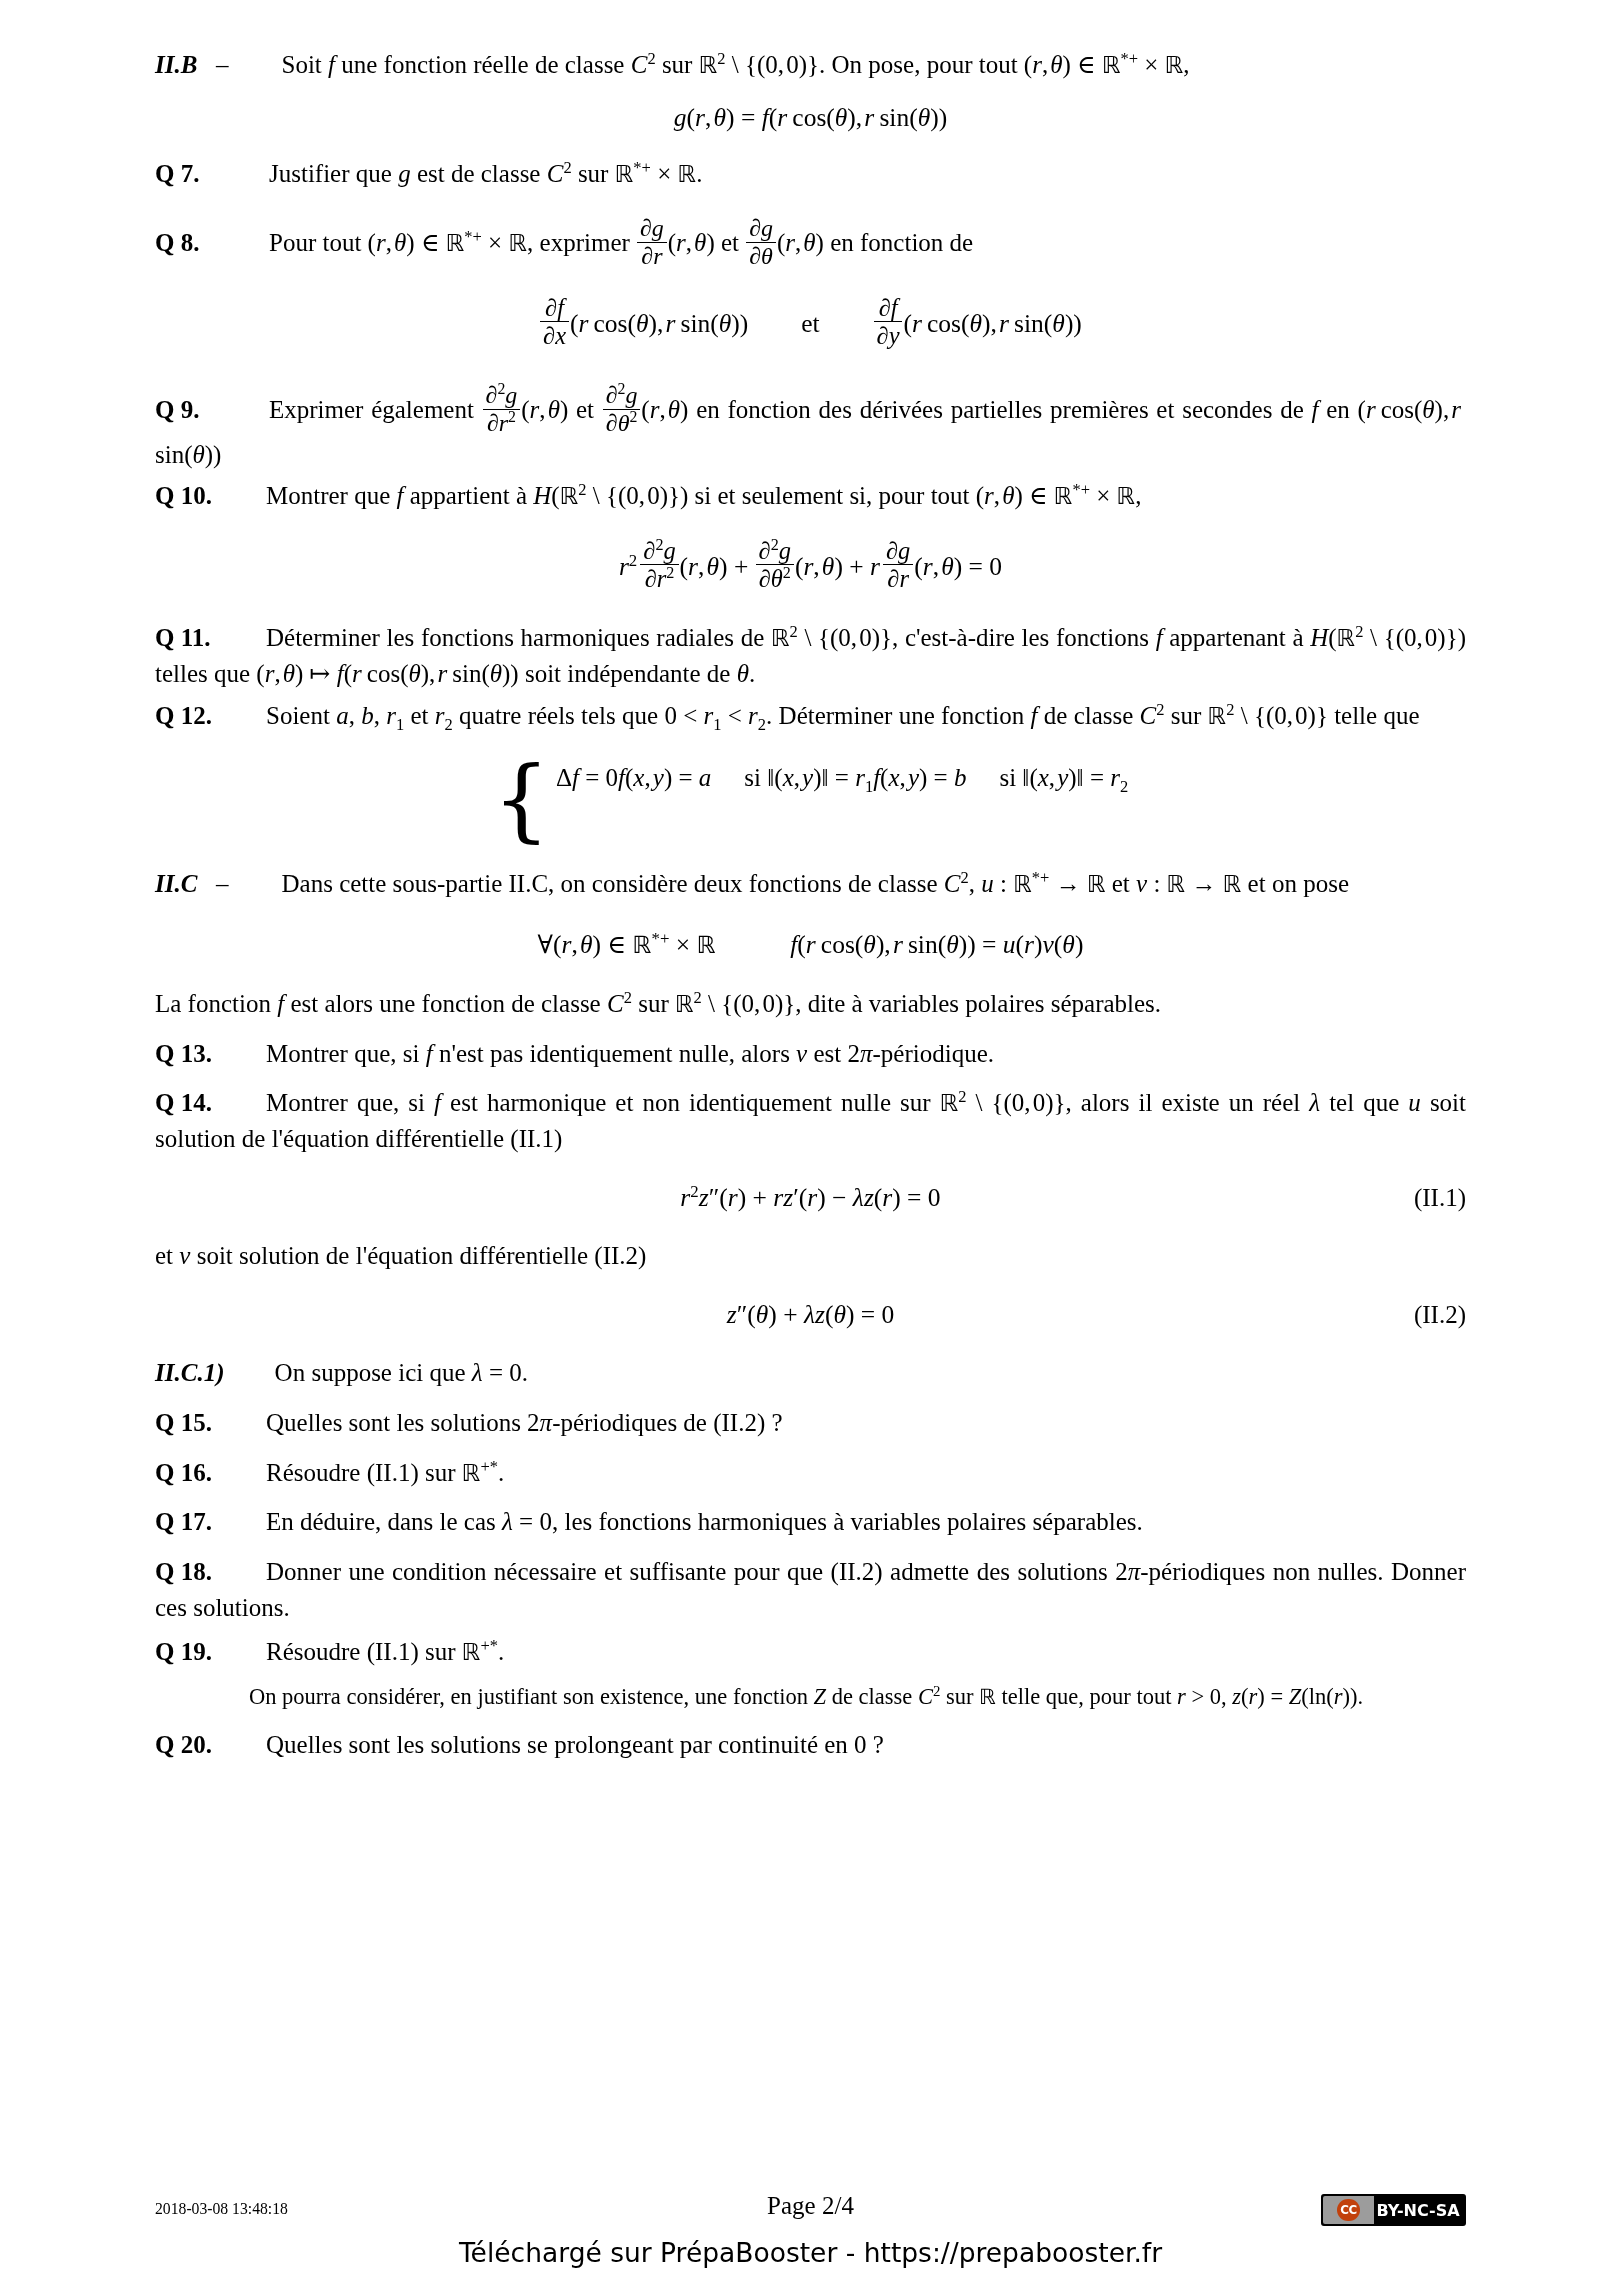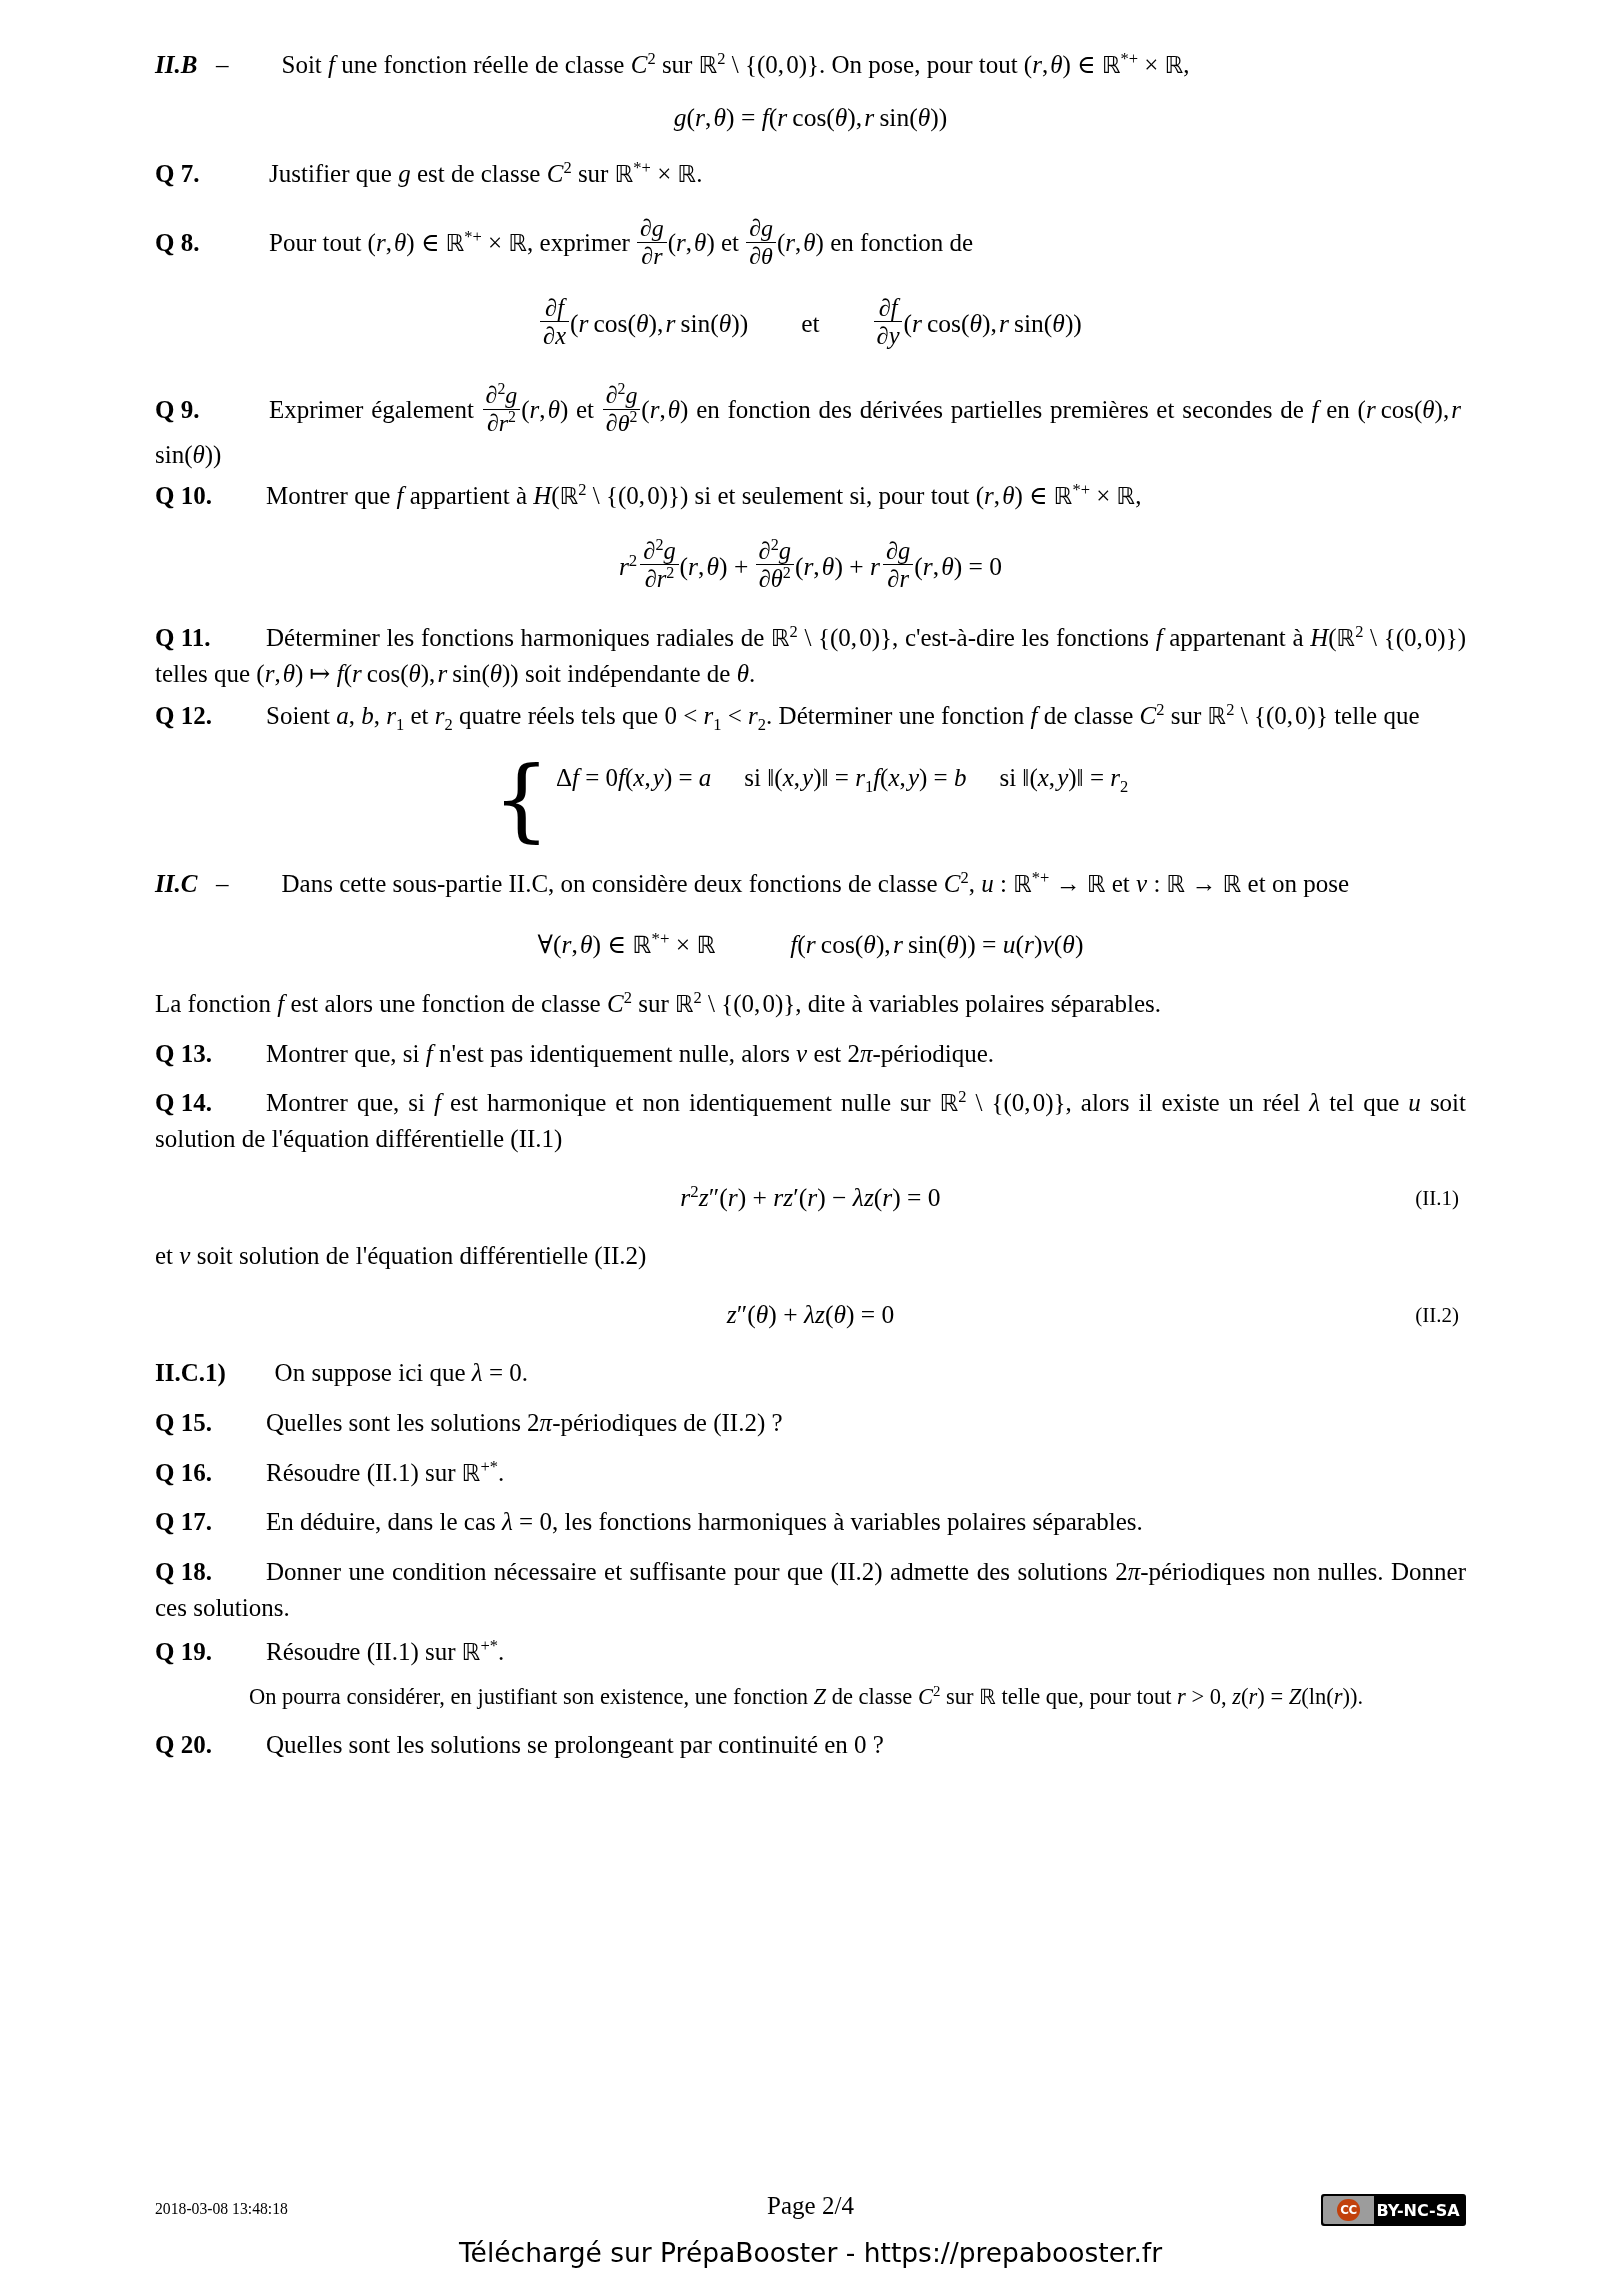--- a/index.html
+++ b/index.html
@@ -61,21 +61,21 @@
   .frac {
     display:inline-block;
     vertical-align:-0.52em;
     text-align:center;
     font-size:0.96em;
     margin:0 1px;
   }
   .frac .num { display:block; padding:0 2.9px; line-height:1.08; }
   .frac .den { display:block; padding:0 2.9px; border-top:1.3px solid #000; line-height:1.12; }
 
-  .eqno { position:absolute; right:7px; top:50%; transform:translateY(-50%); font-size:21px; }
+  .eqno { position:absolute; right:0; top:50%; transform:translateY(-50%); font-size:25px; }
 
   
   .system {
     display:inline-flex;
     align-items:stretch;
     font-size:25px;
     text-align:left;
   }
   .brace {
     font-size:90px;
@@ -230,21 +230,21 @@
   <div class="para" style="margin-top:3.9px;">
     <span class="math">et <i class="v">v</i> soit solution de l'équation différentielle (II.2)</span>
   </div>
 
   <div class="display" style="margin-top:25.5px; margin-bottom:25.5px;">
     <span class="math"><i class="v">z</i>″(<i class="v">θ</i>) + <i class="v">λz</i>(<i class="v">θ</i>) = 0</span>
     <span class="eqno">(II.2)</span>
   </div>
 
   <div class="para" style="margin-top:13.7px;">
-    <span class="qtag qtag-wide" style="min-width:98px;">II.C.1)</span><span class="gap-sm"></span><span class="math">On suppose ici que <i class="v">λ</i> = 0.</span>
+    <span class="qtag qtag-wide" style="min-width:98px;font-style:italic;">II.C.1)</span><span class="gap-sm"></span><span class="math">On suppose ici que <i class="v">λ</i> = 0.</span>
   </div>
 
   <div class="para" style="margin-top:13.7px;">
     <span class="qtag qtag-wide">Q 15.</span><span class="gap-md"></span><span class="math">Quelles sont les solutions 2<i class="v">π</i>-périodiques de (II.2) ?</span>
   </div>
 
   <div class="para" style="margin-top:13.7px;">
     <span class="qtag qtag-wide">Q 16.</span><span class="gap-md"></span><span class="math">Résoudre (II.1) sur <span class="bbR">ℝ</span><sup class="sp">+*</sup>.</span>
   </div>
 

